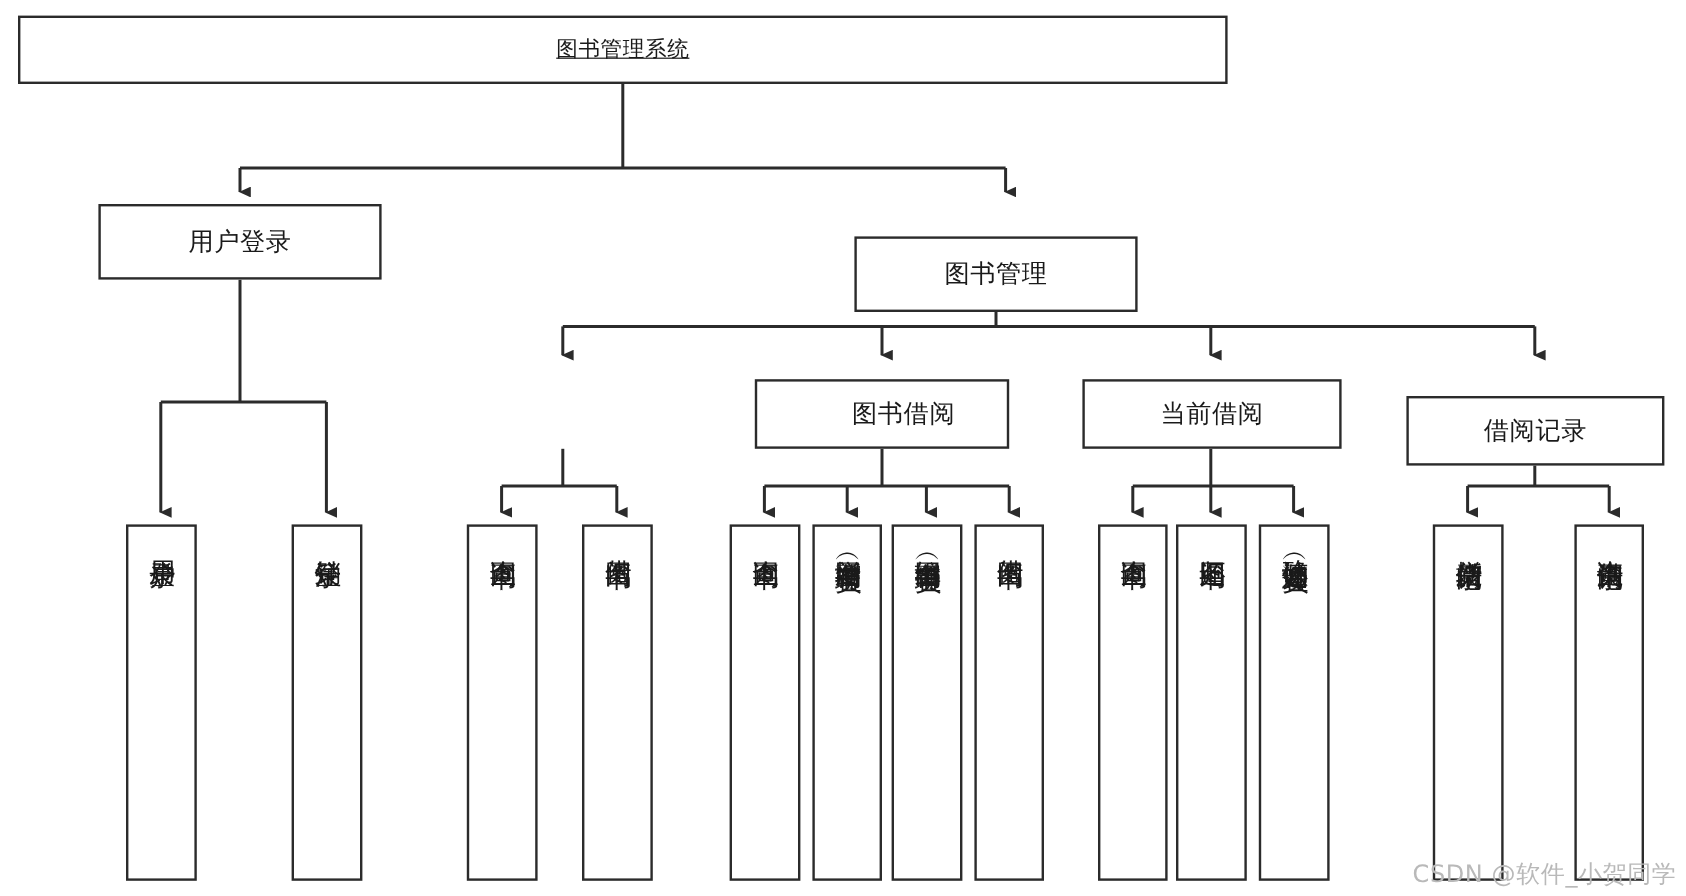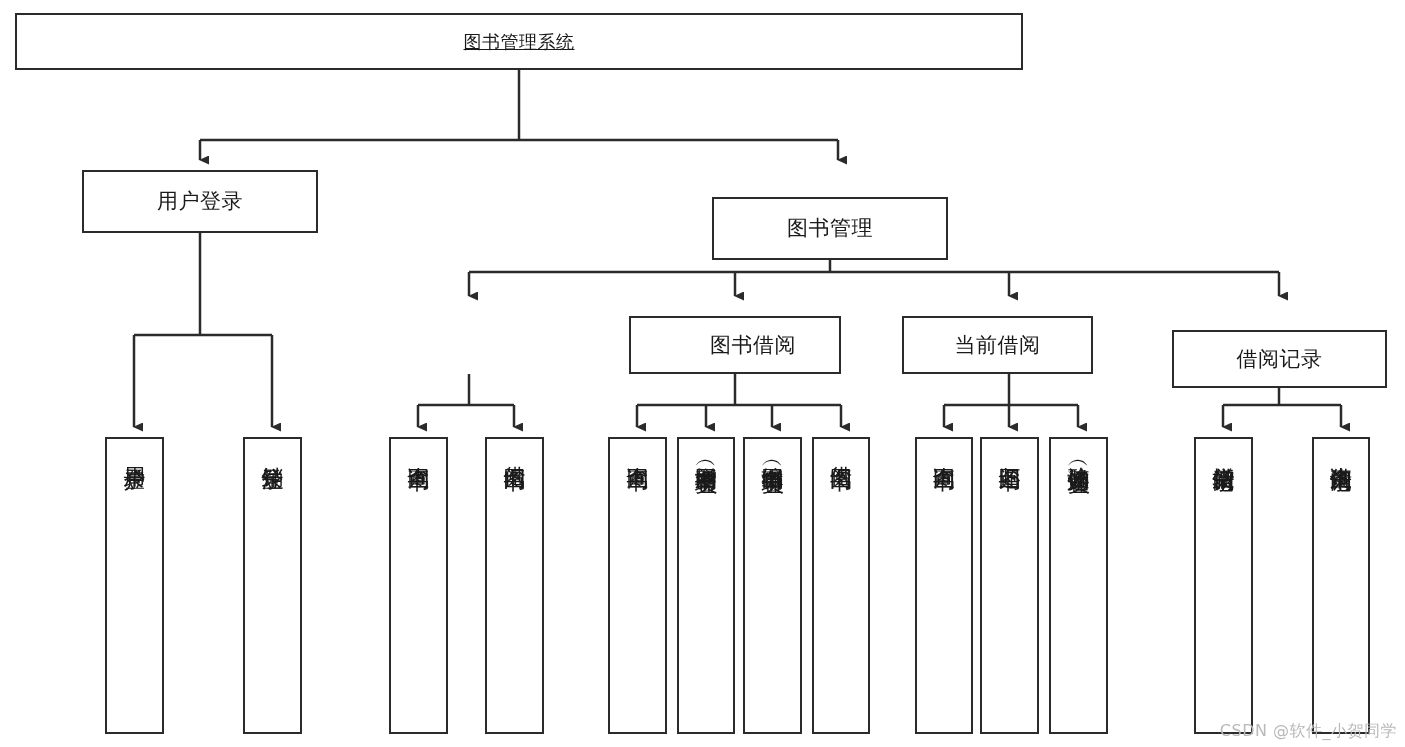--- a/index.html
+++ b/index.html
@@ -58,21 +58,21 @@
     max-height: 278px;
   }
   .node.root .node-label {
     font-size: 18px;
     text-decoration: underline;
   }
   #watermark {
     position: absolute;
     right: 8px;
     bottom: 5px;
-    font-size: 16px;
+    font-size: 20px;
     color: #b9b9b9;
     letter-spacing: 0.5px;
     white-space: nowrap;
     pointer-events: none;
     font-family: "DejaVu Sans", "Liberation Sans", sans-serif;
   }
 </style>
 </head>
 <body>
 
@@ -135,21 +135,21 @@
   <div class="node horizontal" style="left:82px; top:170px; width:236px; height:63px;">
     <span class="node-label">用户登录</span>
   </div>
   <div class="node horizontal" style="left:712px; top:170px; width:236px; height:63px;margin-top:27px;">
     <span class="node-label">图书管理</span>
   </div>
 
   <div class="node horizontal" style="left:629px; top:316px; width:212px; height:58px;padding-left:36px;">
     <span class="node-label">图书借阅</span>
   </div>
-  <div class="node horizontal" style="left:902px; top:316px; width:191px; height:58px;">
+  <div class="node horizontal" style="left:902px; top:316px; width:216px; height:58px;">
     <span class="node-label">当前借阅</span>
   </div>
   <div class="node horizontal" style="left:1172px; top:316px; width:215px; height:58px;margin-top:14px;">
     <span class="node-label">借阅记录</span>
   </div>
 
   <div class="node vertical" style="left:105px; top:437px; width:59px; height:297px;">
     <span class="node-label">用户登录</span>
   </div>
   <div class="node vertical" style="left:243px; top:437px; width:59px; height:297px;">

